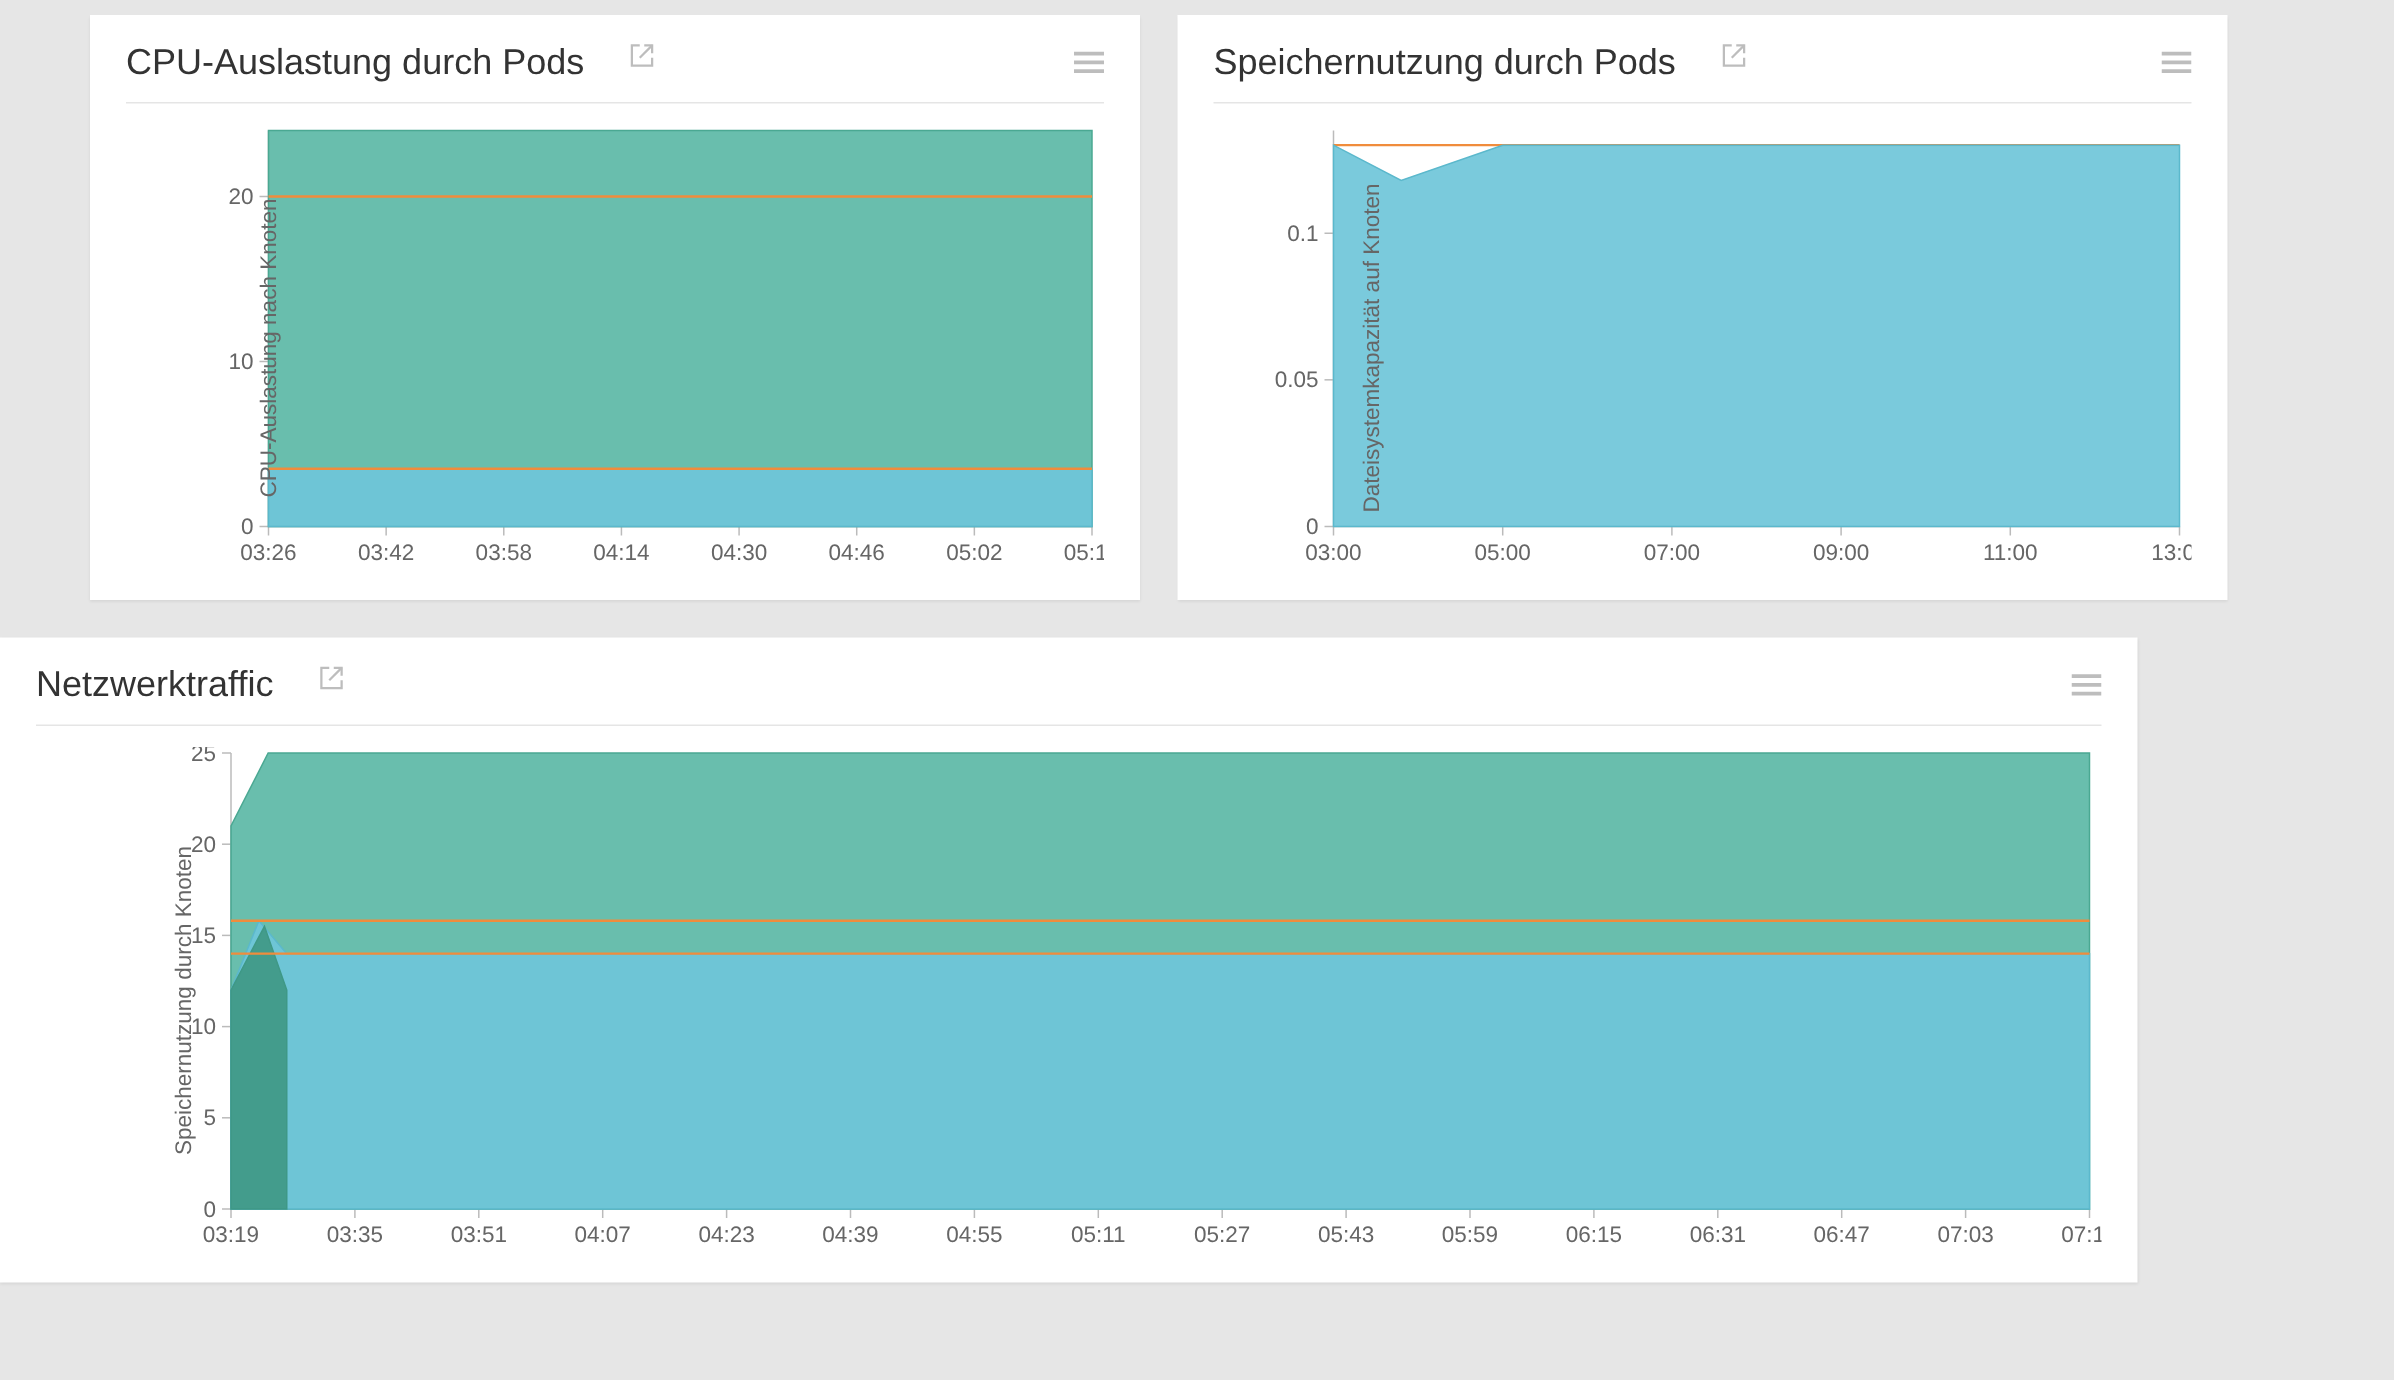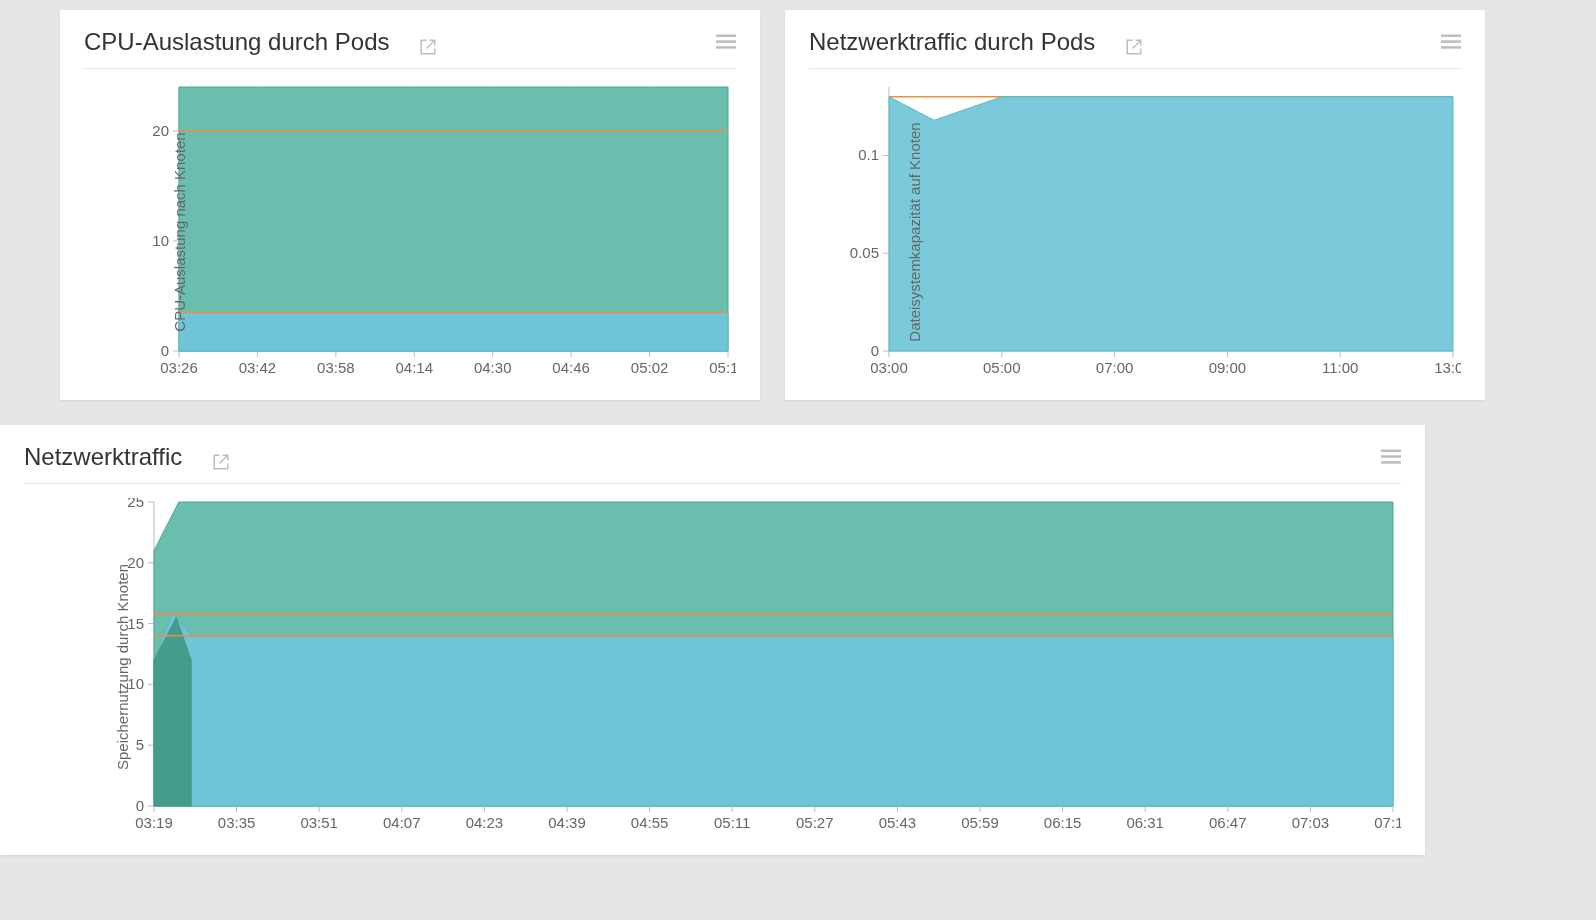--- a/index.html
+++ b/index.html
@@ -20,21 +20,21 @@
   }
   .panel.half { width: 700px; height: 390px; }
   .panel.half.right { width: 700px; }
   .panel.full { width: 1425px; height: 430px; }
   .panel-header {
     display: flex; align-items: center; justify-content: space-between;
     border-bottom: 1px solid #e5e5e5;
     padding-bottom: 12px;
     margin-bottom: 14px;
   }
-  .title-wrap { display:flex; align-items:flex-end; gap:30px; }
+  .title-wrap { display:flex; align-items:flex-start; gap:30px; }
   .panel-title { font-size: 24px; color: #333; font-weight: 400; }
   .ext-icon { color:#bdbdbd; }
   .ext-icon svg { width:18px; height:18px; display:block; }
   .menu-icon { color:#bdbdbd; line-height:0; }
   .menu-icon svg { width:20px; height:18px; display:block; }
   .chart-zone { position:relative; height: calc(100% - 60px); }
   svg.chart { width:100%; height:100%; display:block; }
   .ylabel {
     position:absolute; left:-4px; top:50%;
     transform: translateY(-50%) rotate(-90deg);
@@ -97,21 +97,21 @@
           <path d="M95,268 L95,229.5 L173.42857142857144,229.5 L251.85714285714286,229.5 L330.2857142857143,229.5 L408.7142857142857,229.5 L487.14285714285717,229.5 L565.5714285714286,229.5 L644,229.5 L644,268 Z" fill="#6fc6d9" fill-opacity="0.92" stroke="#5bb8cc" stroke-width="1"></path>
           <path d="M95,48 L173.42857142857144,48 L251.85714285714286,48 L330.2857142857143,48 L408.7142857142857,48 L487.14285714285717,48 L565.5714285714286,48 L644,48" fill="none" stroke="#f08c3c" stroke-width="1.6"></path>
           <path d="M95,229.5 L173.42857142857144,229.5 L251.85714285714286,229.5 L330.2857142857143,229.5 L408.7142857142857,229.5 L487.14285714285717,229.5 L565.5714285714286,229.5 L644,229.5" fill="none" stroke="#f08c3c" stroke-width="1.6"></path>
         </svg>
     </div>
   </div>
 
   <div class="panel half right">
     <div class="panel-header">
       <div class="title-wrap">
-        <span class="panel-title">Netzwerktraffic durch Pods</span>
+        <span class="panel-title">Speichernutzung durch Pods</span>
         <span class="ext-icon">
           <svg viewBox="0 0 24 24" fill="none" stroke="currentColor" stroke-width="2">
               <path d="M14 3h7v7"></path>
               <path d="M10 14L21 3"></path>
               <path d="M21 14v7H3V3h7"></path>
             </svg>
         </span>
       </div>
       <span class="menu-icon">
         <svg viewBox="0 0 24 18">

